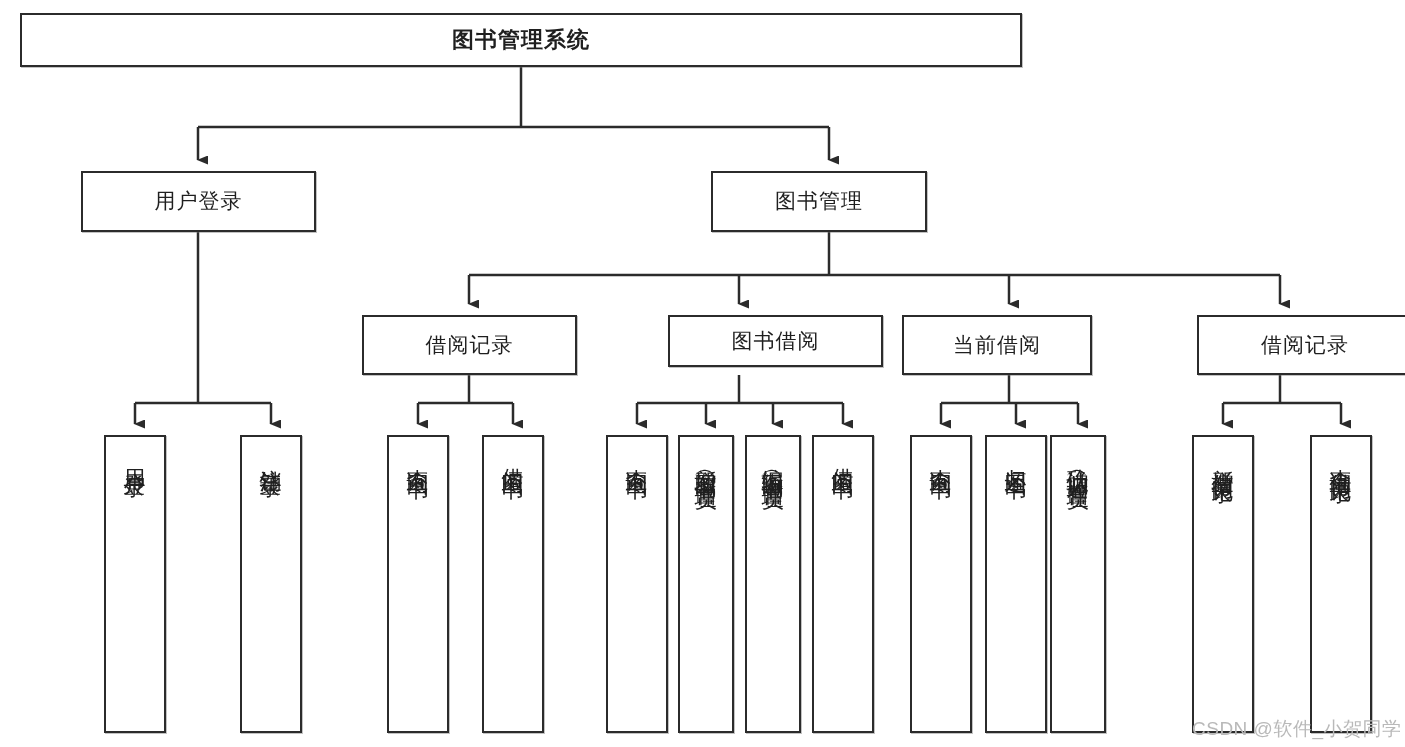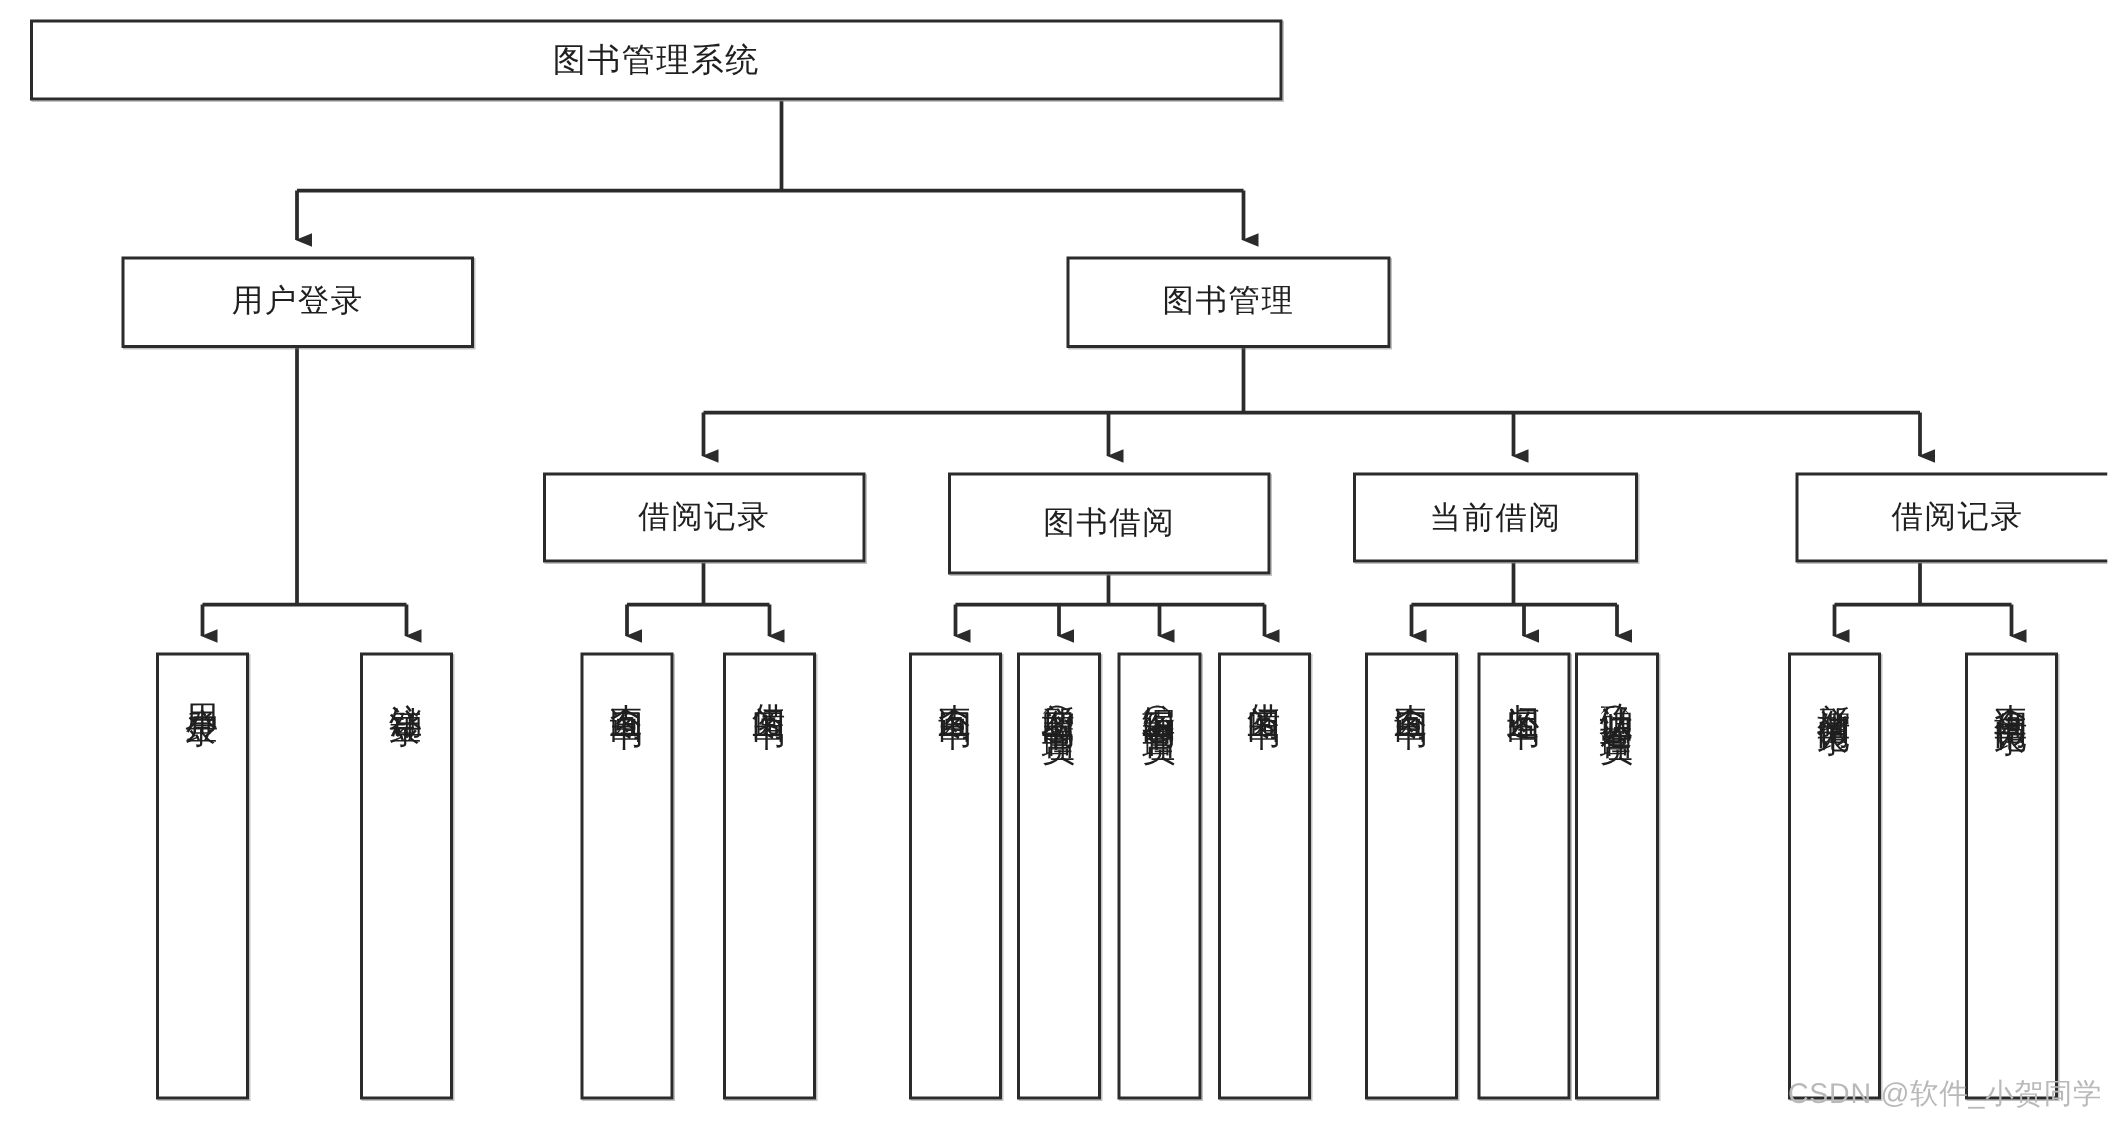--- a/index.html
+++ b/index.html
@@ -121,35 +121,35 @@
       <path d="M1016,403 L1016,424" marker-end="url(#arrowhead)"></path>
       <path d="M1078,403 L1078,424" marker-end="url(#arrowhead)"></path>
 
       <path d="M1280,375 L1280,403"></path>
       <path d="M1223,403 L1341,403"></path>
       <path d="M1223,403 L1223,424" marker-end="url(#arrowhead)"></path>
       <path d="M1341,403 L1341,424" marker-end="url(#arrowhead)"></path>
     </g>
   </svg>
 
-  <div class="node root" style="left:20px; top:13px; width:835px; height:54px;">
+  <div class="node root" style="left:20px; top:13px; width:1002px; height:54px;font-weight:bold;">
     <span class="label">图书管理系统</span>
   </div>
 
   <div class="node lvl1" style="left:81px; top:171px; width:235px; height:61px;">
     <span class="label">用户登录</span>
   </div>
   <div class="node lvl1" style="left:711px; top:171px; width:216px; height:61px;">
     <span class="label">图书管理</span>
   </div>
 
   <div class="node lvl2" style="left:362px; top:315px; width:215px; height:60px;">
     <span class="label">借阅记录</span>
   </div>
-  <div class="node lvl2" style="left:632px; top:315px; width:215px; height:68px;">
+  <div class="node lvl2" style="left:668px; top:315px; width:215px; height:52px;">
     <span class="label">图书借阅</span>
   </div>
   <div class="node lvl2" style="left:902px; top:315px; width:190px; height:60px;font-family:Liberation Serif, serif;">
     <span class="label">当前借阅</span>
   </div>
   <div class="node lvl2" style="left:1172px; top:315px; width:216px; height:60px;margin-left:25px;">
     <span class="label">借阅记录</span>
   </div>
 
   <div class="node leaf" style="left:104px; top:435px; width:62px; height:298px;">

